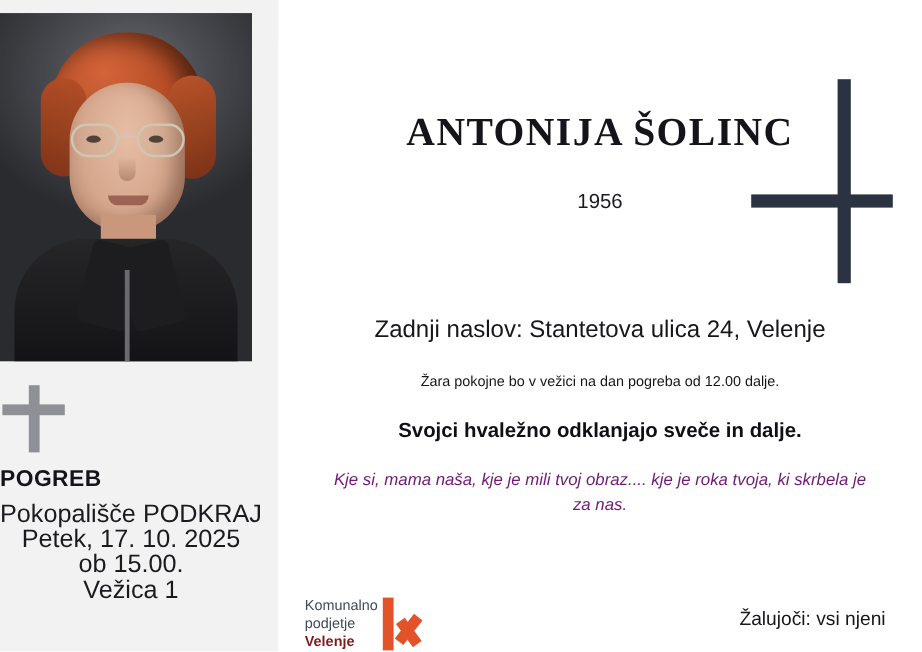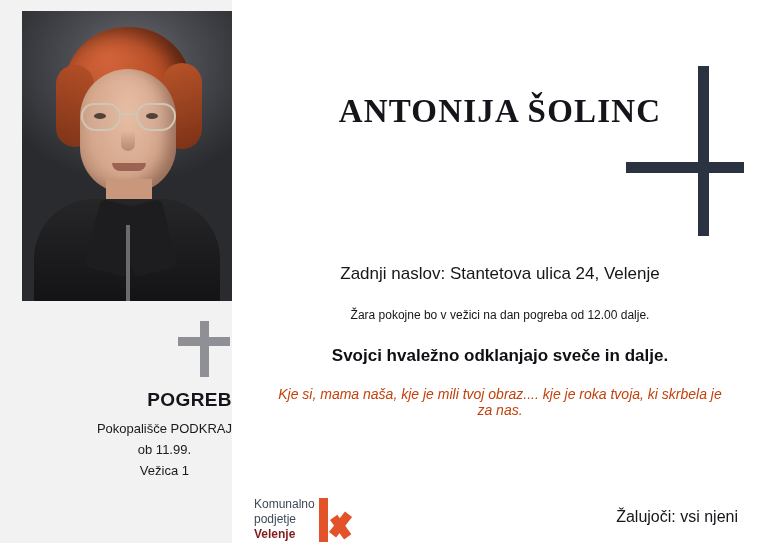--- a/index.html
+++ b/index.html
@@ -25,21 +25,21 @@
     flex-direction: row;
   }
 
   
   .left-col {
     width: 232px;
     height: 543px;
     background: #f2f2f2;
     display: flex;
     flex-direction: column;
-    align-items: flex-end;
+    align-items: flex-start;
     box-sizing: border-box;
     padding-top: 11px;
   }
 
   .portrait-frame {
     width: 210px;
     height: 290px;
     background: #2c2c30;
     position: relative;
     overflow: hidden;
@@ -220,21 +220,21 @@
   .pogreb-title {
     margin-top: 12px;
     font-size: 19px;
     font-weight: bold;
     letter-spacing: 0.4px;
     color: #14141a;
   }
   .left-lines {
     margin-top: 7px;
     text-align: center;
-    font-size: 13px;
+    font-size: 21px;
     line-height: 21px;
     color: #1a1a1f;
   }
 
   
   .right-col {
     position: relative;
     width: 536px;
     height: 534px;
     background: #ffffff;
@@ -289,41 +289,41 @@
   }
 
   .body-text {
     position: absolute;
     left: 22px;
     right: 22px;
     top: 228px;
     text-align: center;
   }
   .line-addr {
-    font-size: 17px;
+    font-size: 20px;
     color: #16161b;
     margin-bottom: 18px;
   }
   .line-urn {
     font-size: 12px;
     line-height: 26px;
     color: #16161b;
     margin-bottom: 18px;
   }
   .line-bold {
     font-size: 17px;
     font-weight: bold;
     color: #0f0f14;
     margin-bottom: 20px;
   }
   .line-italic {
     font-size: 14px;
     font-style: italic;
-    line-height: 16px;
-    color: #c2410c;
+    line-height: 21px;
+    color: #701a75;
     padding: 0 24px;
   }
 
   .mourners {
     position: absolute;
     right: 30px;
     bottom: 44px;
     font-size: 16px;
     color: #16161b;
   }
@@ -411,33 +411,35 @@
 
     <div class="left-cross">
       <div class="v"></div>
       <div class="h"></div>
     </div>
 
     <div class="pogreb-title">POGREB</div>
 
     <div class="left-lines">
       <div>Pokopališče PODKRAJ</div>
-      <div>ob 11.99.</div>
+      <div>Petek, 17. 10. 2025</div>
+      <div>ob 15.00.</div>
       <div>Vežica 1</div>
     </div>
   </div>
 
   <div class="right-col">
 
     <div class="cross-big">
       <div class="v"></div>
       <div class="h"></div>
     </div>
 
     <div class="name">ANTONIJA ŠOLINC</div>
+    <div class="year">1956</div>
 
     <div class="body-text">
       <div class="line-addr">Zadnji naslov: Stantetova ulica 24, Velenje</div>
       <div class="line-urn">Žara pokojne bo v vežici na dan pogreba od 12.00 dalje.</div>
       <div class="line-bold">Svojci hvaležno odklanjajo sveče in dalje.</div>
       <div class="line-italic">Kje si, mama naša, kje je mili tvoj obraz.... kje je roka tvoja, ki skrbela je za nas.</div>
     </div>
 
     <div class="mourners">Žalujoči: vsi njeni</div>
 

